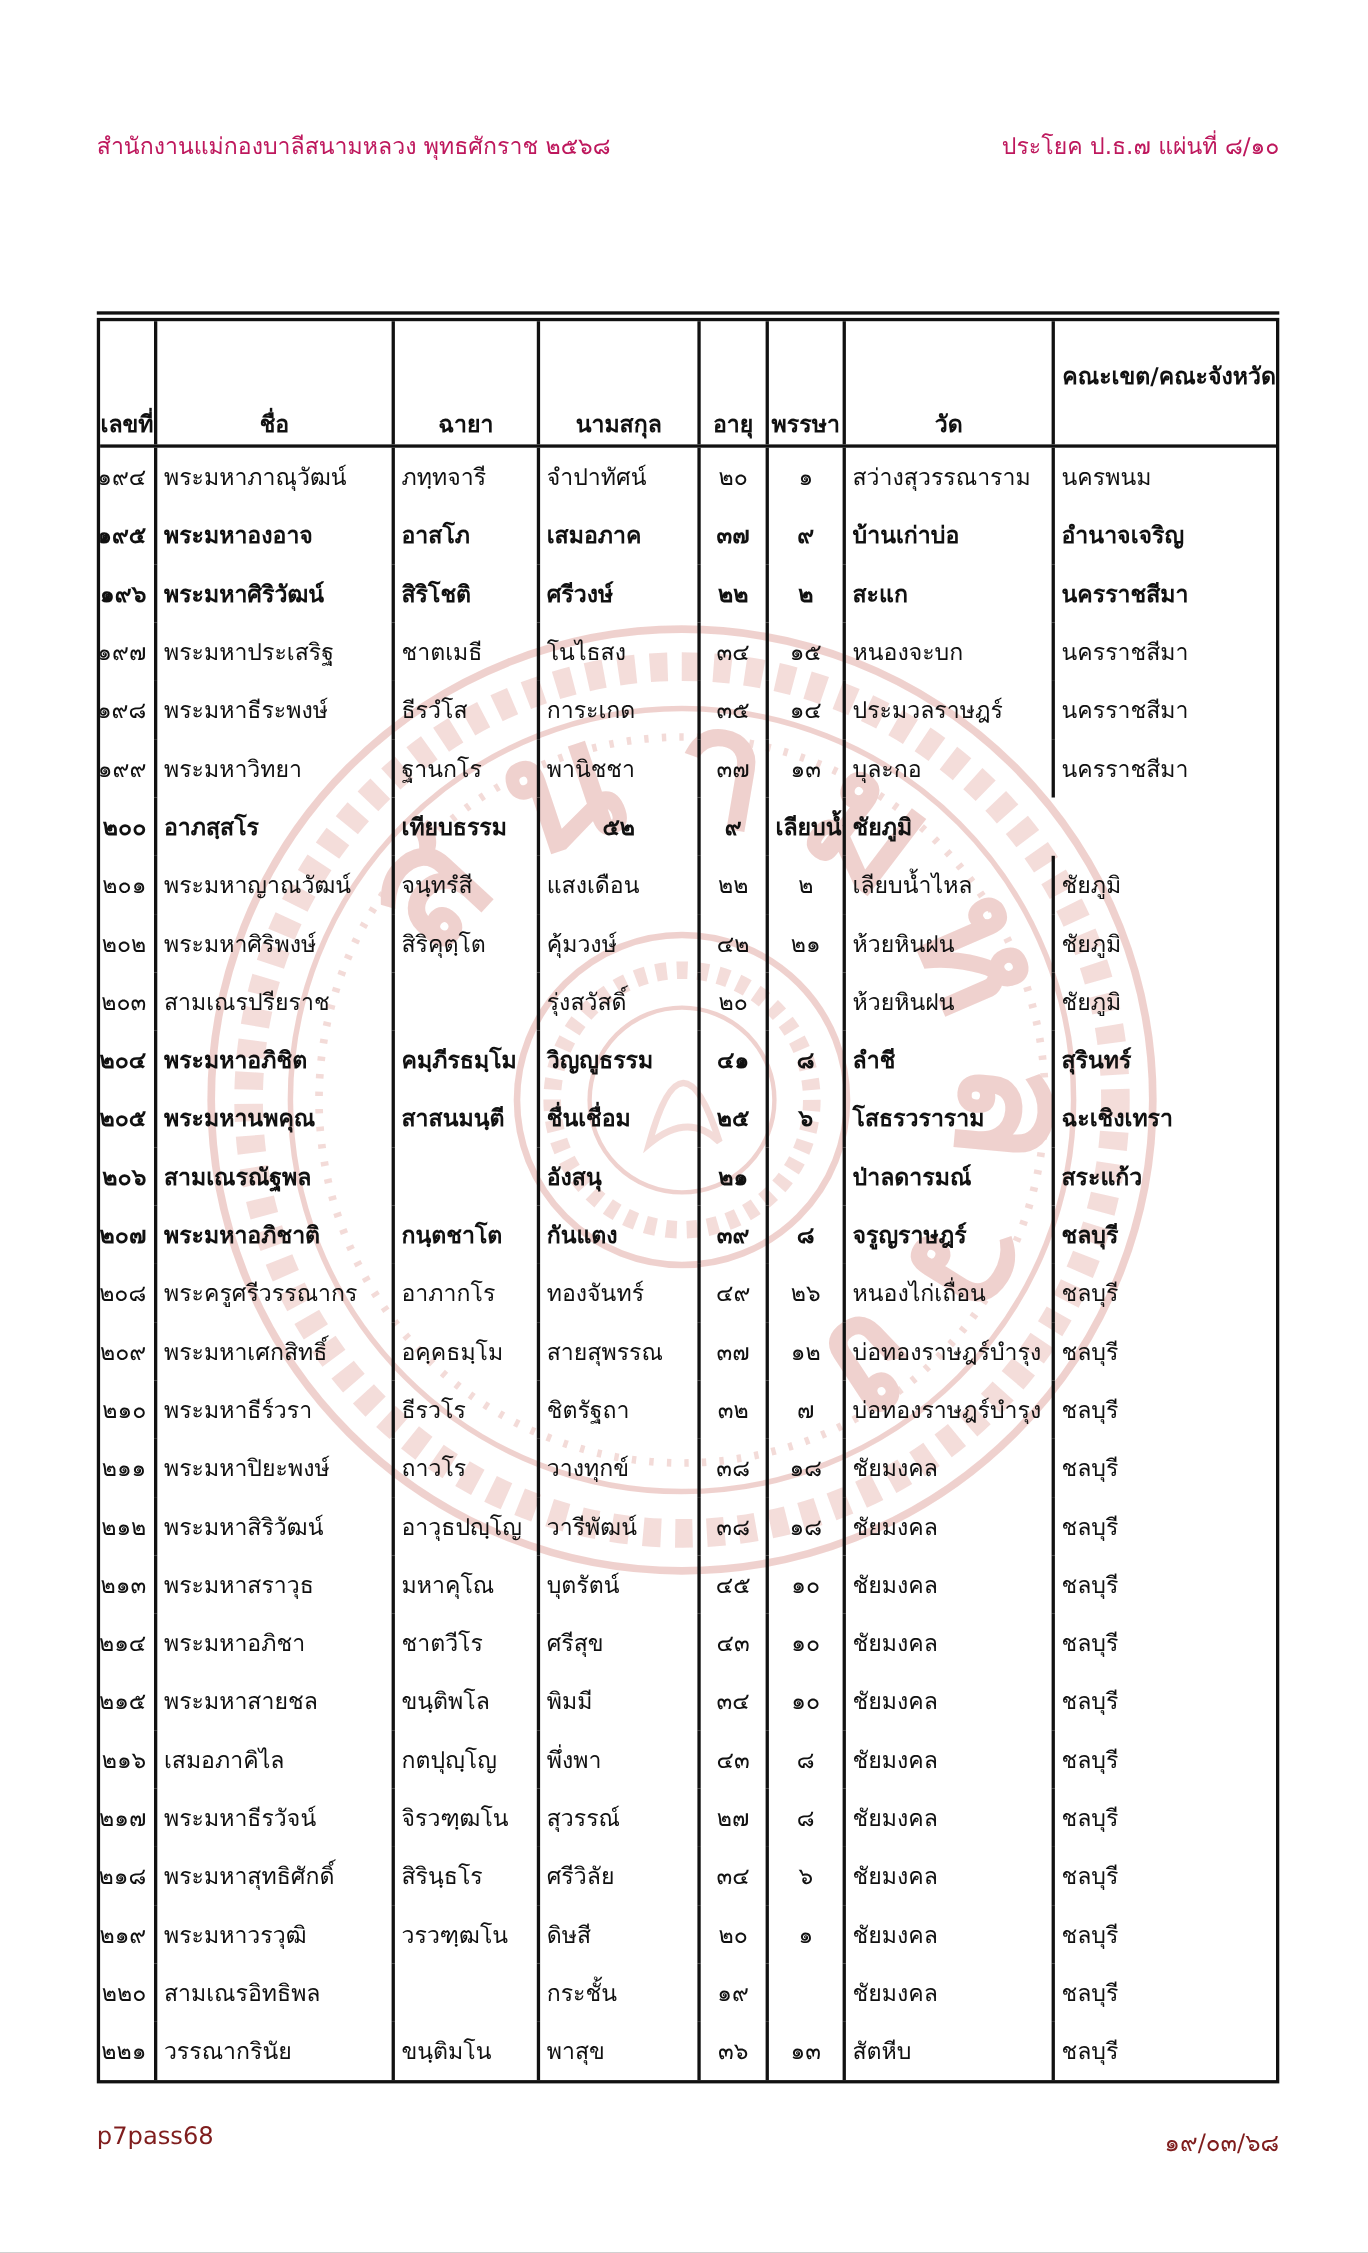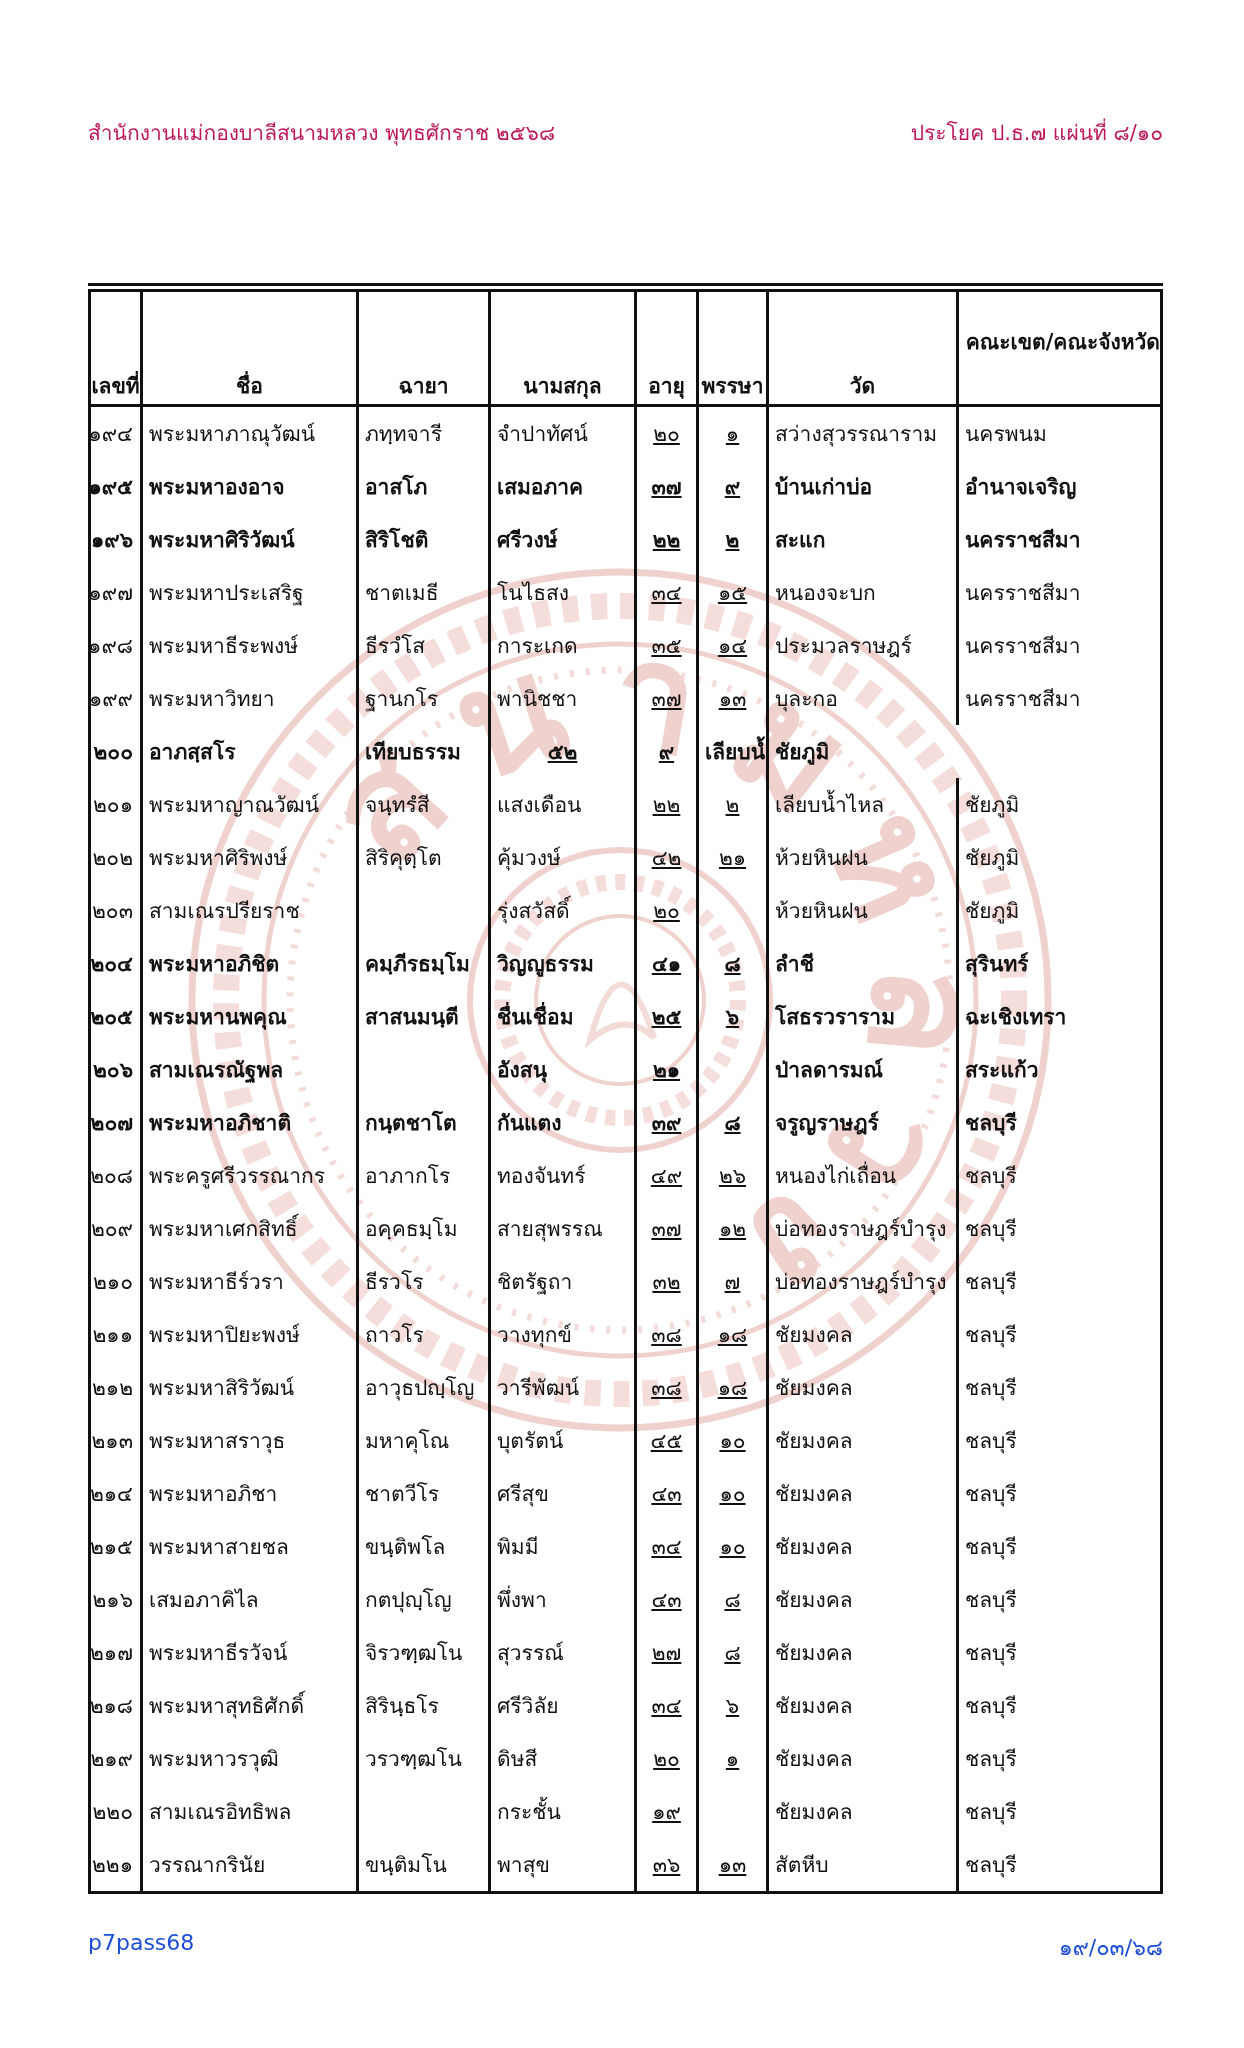--- a/index.html
+++ b/index.html
@@ -55,26 +55,26 @@
   .data-row{height:53px;}
   .data-row > div{
     display:flex;align-items:center;
     font-size:21px;
   }
   .data-row.bold > div{font-weight:bold;}
   .cell-no{justify-content:flex-end;padding-right:7px;}
   .cell-name,.cell-chaya,.cell-surname,.cell-wat,.cell-school{
     justify-content:flex-start;padding-left:6px;
   }
-  .cell-age,.cell-vassa{justify-content:center;text-decoration:underline;}
+  .cell-age,.cell-vassa{justify-content:center;}
   
   .page-footer{
     position:absolute;left:88px;right:81px;top:1930px;
     display:flex;justify-content:space-between;
-    font-size:22px;color:#1d4ed8;text-align:right;
+    font-size:22px;color:#7f1d1d;text-align:right;
   }
 </style>
 </head>
 <body>
 
 <div class="page">
 
   <svg class="seal" viewBox="0 0 1244 2048" aria-hidden="true">
     <g transform="translate(620,1000)" opacity="0.30" fill="none">
       <circle r="428" stroke="#cd6a5f" stroke-width="7"></circle>

